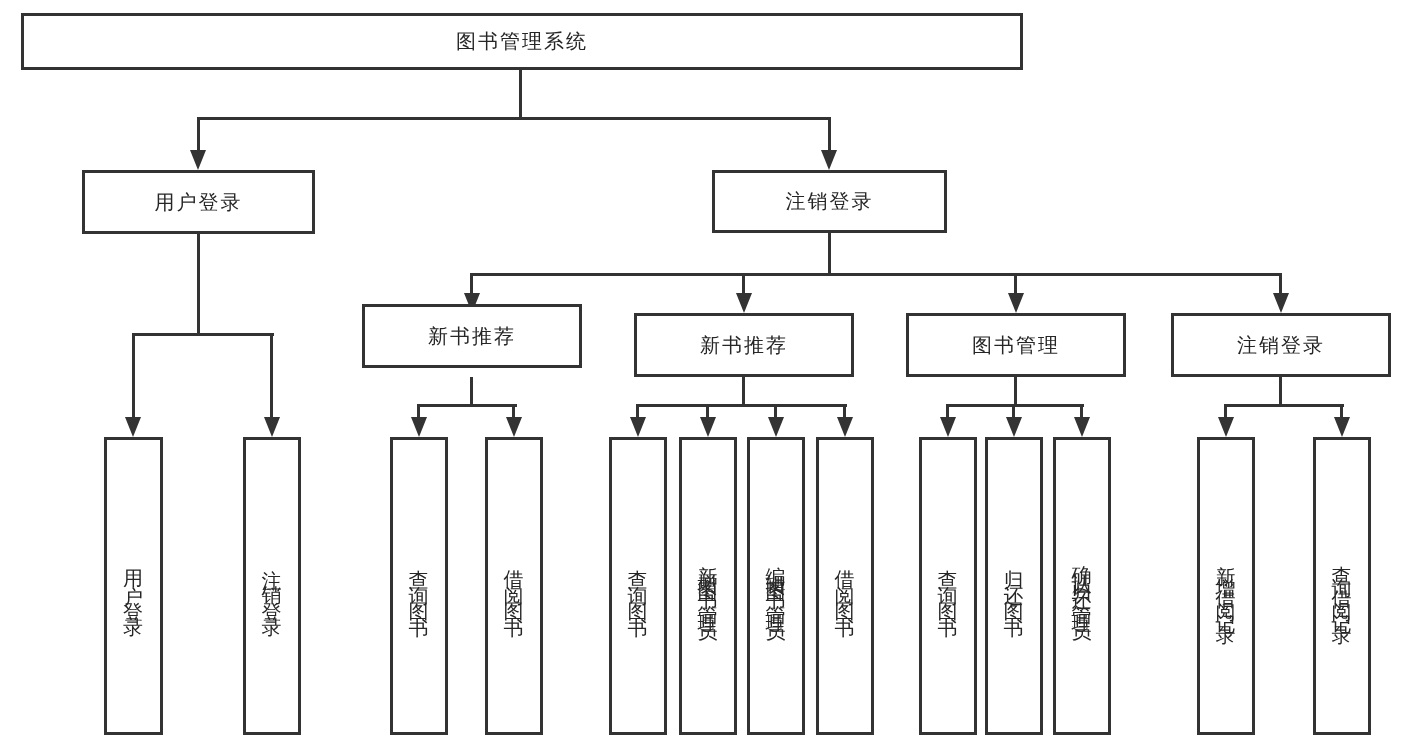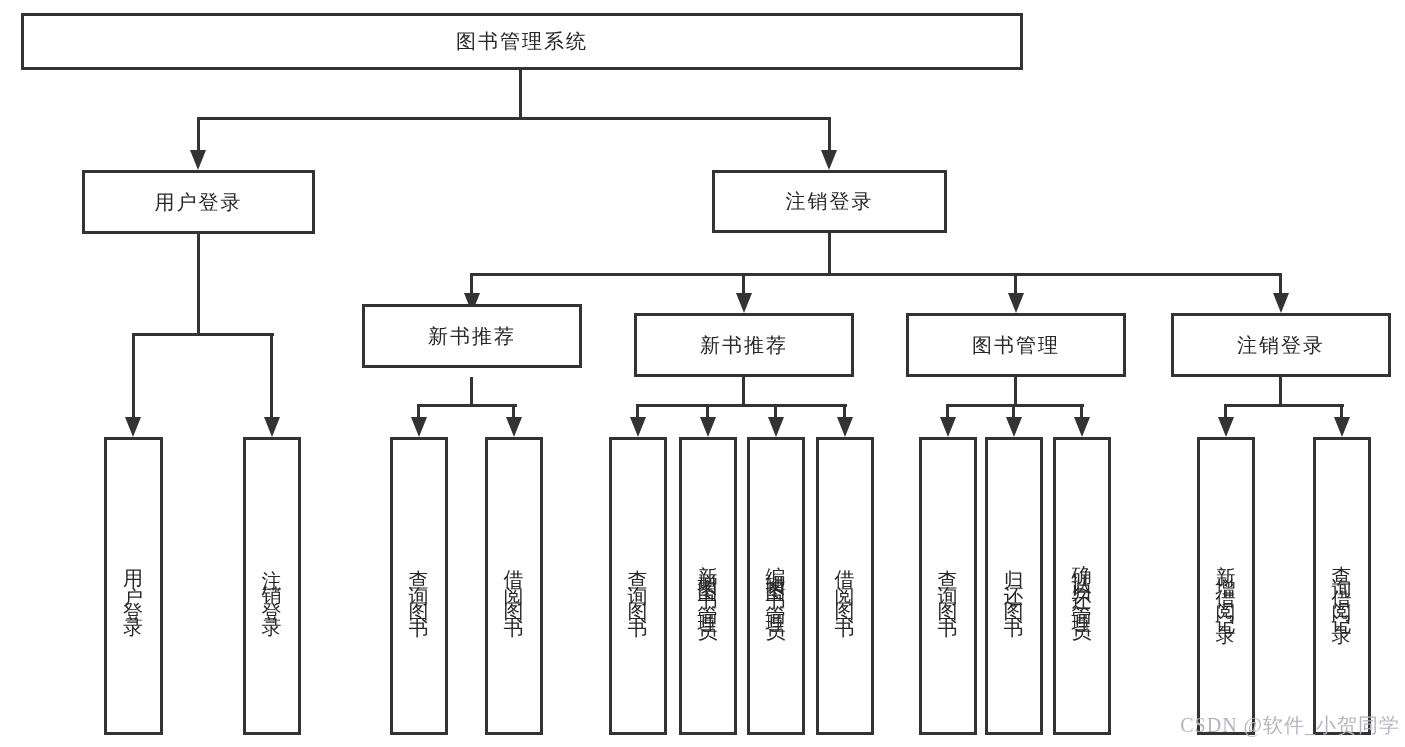--- a/index.html
+++ b/index.html
@@ -148,15 +148,14 @@
   <div class="leaf len9" style="left:747px">编辑图书（管理员）</div>
   <div class="leaf" style="left:816px">借阅图书</div>
 
   <div class="leaf" style="left:919px">查询图书</div>
   <div class="leaf" style="left:985px">归还图书</div>
   <div class="leaf len9" style="left:1053px">确认归还（管理员）</div>
 
   <div class="leaf len6" style="left:1197px">新增借阅记录</div>
   <div class="leaf len6" style="left:1313px">查询借阅记录</div>
 
-  <div class="watermark">CSDN @软件_小贺同学</div>
 
 </div>
 
 </body></html>

